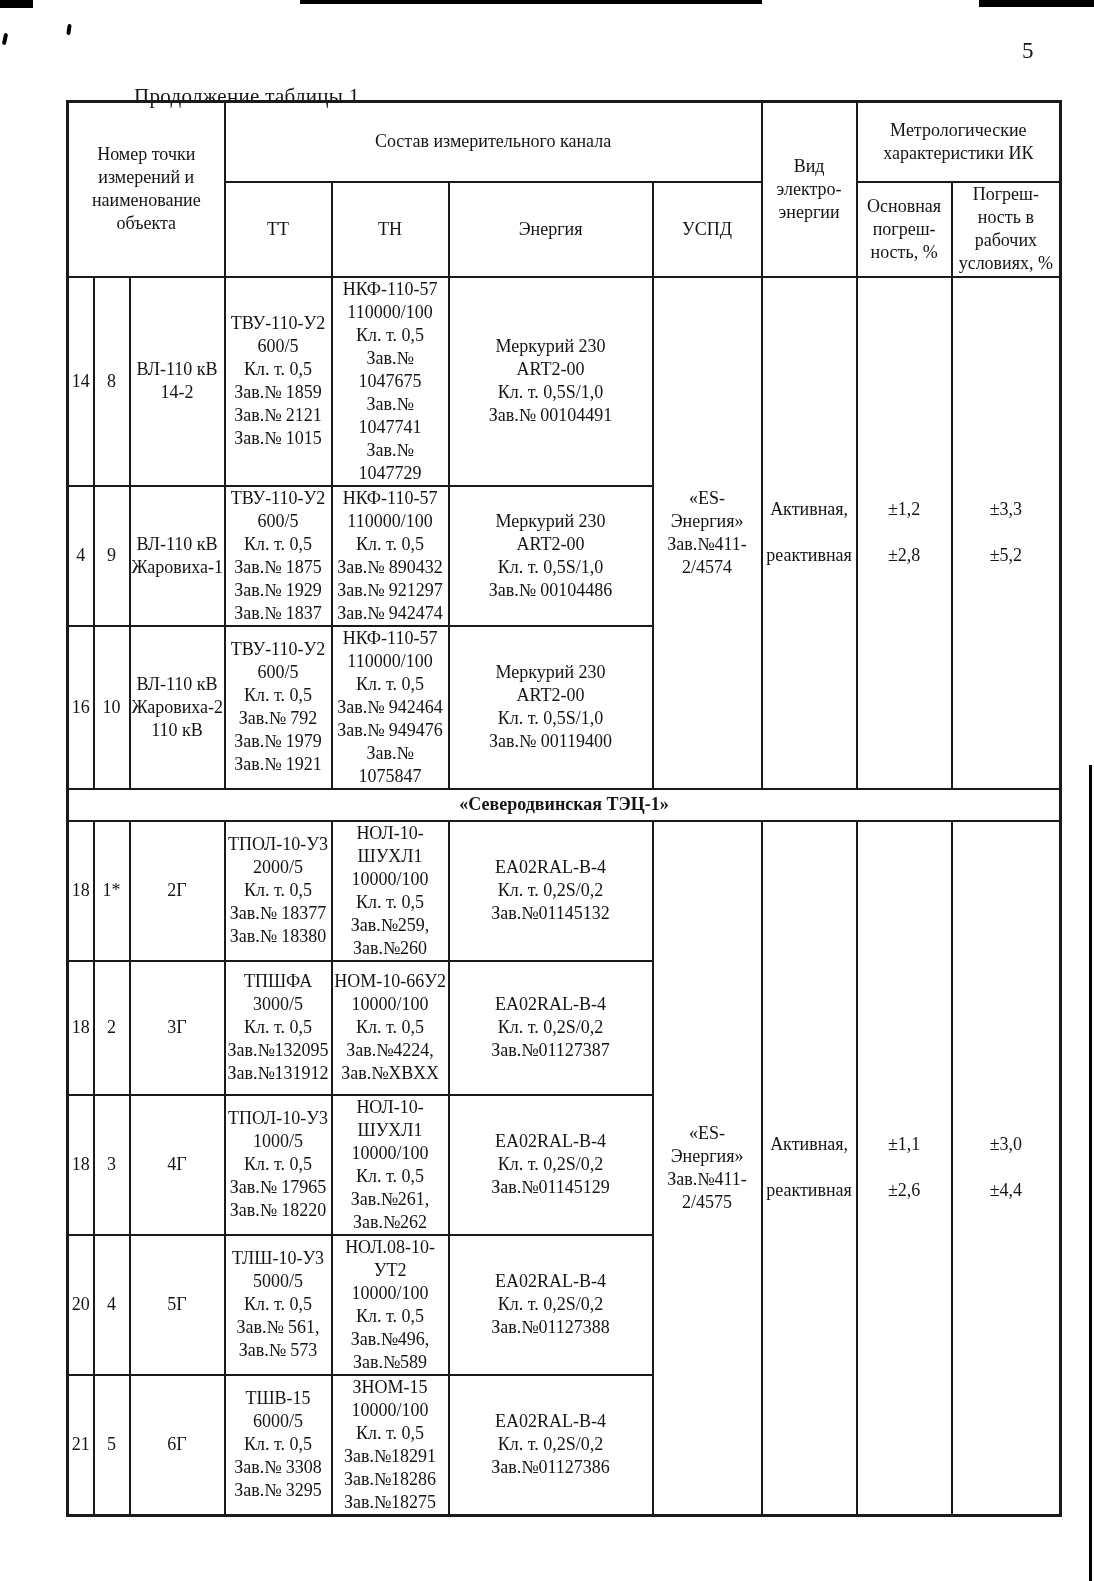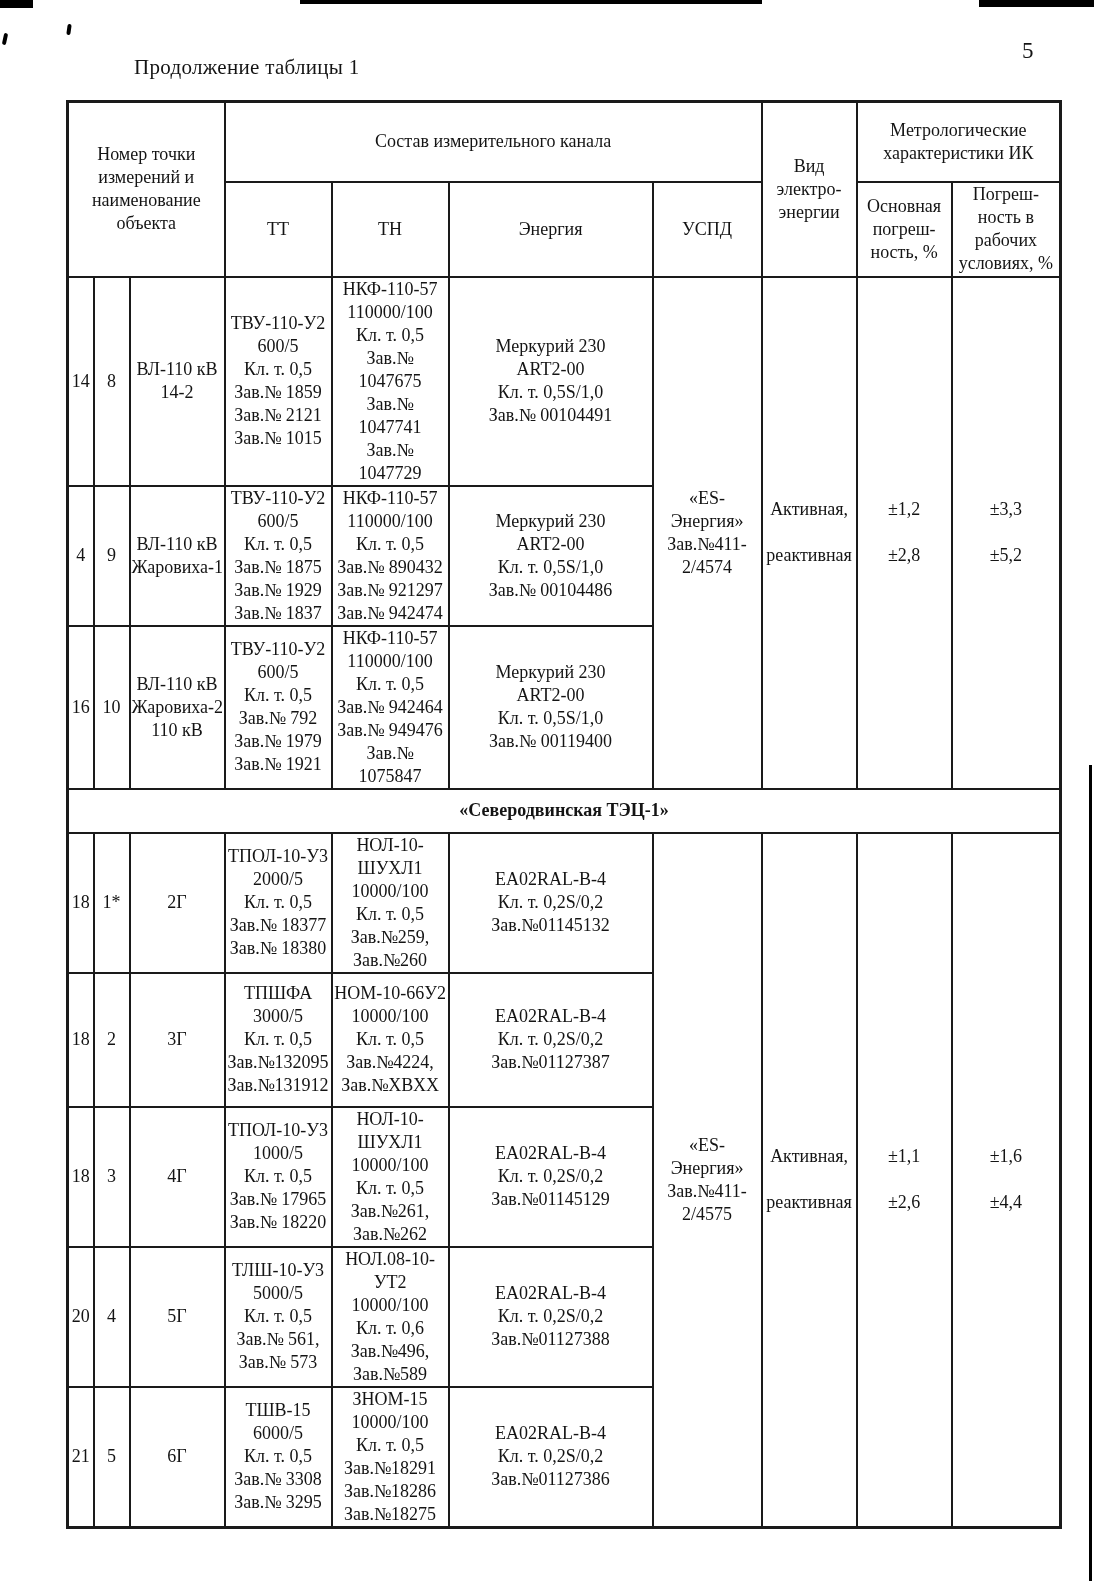--- a/index.html
+++ b/index.html
@@ -26,21 +26,21 @@
 
   .page-number {
     position: absolute;
     left: 1022px;
     top: 38px;
     font-size: 23px;
   }
   .table-caption {
     position: absolute;
     left: 134px;
-    top: 55px;
+    top: 84px;
     font-size: 21px;
     letter-spacing: 0.3px;
   }
 
   table.doc-table {
     position: absolute;
     left: 66px;
     top: 100px;
     width: 993px;
     border-collapse: collapse;
@@ -55,21 +55,21 @@
     font-size: 18px;
     line-height: 23px;
     padding: 0 1px;
     overflow: hidden;
   }
   tr.hdr1 { height: 80px; }
   tr.hdr2 { height: 95px; }
   tr.r14 { height: 137px; }
   tr.r15 { height: 139px; }
   tr.r16 { height: 139px; }
-  tr.sect { height: 44px; }
+  tr.sect { height: 32px; }
   tr.r17 { height: 136px; }
   tr.r18 { height: 134px; }
   tr.r19 { height: 135px; }
   tr.r20 { height: 135px; }
   tr.r21 { height: 138px; }
   td.section-cell {
     text-align: left;
     font-weight: bold;
     padding-left: 34px;
     font-size: 19px;
@@ -237,21 +237,21 @@
     <td rowspan="5">«ES-
 Энергия»
 Зав.№411-
 2/4575</td>
     <td rowspan="5">Активная,
 
 реактивная</td>
     <td rowspan="5">±1,1
 
 ±2,6</td>
-    <td rowspan="5">±1,6
+    <td rowspan="5">±3,0
 
 ±4,4</td>
   </tr>
   <tr class="r18">
     <td>18</td>
     <td>2</td>
     <td>3Г</td>
     <td>ТПШФА
 3000/5
 Кл. т. 0,5
@@ -289,21 +289,21 @@
     <td>20</td>
     <td>4</td>
     <td>5Г</td>
     <td>ТЛШ-10-У3
 5000/5
 Кл. т. 0,5
 Зав.№ 561,
 Зав.№ 573</td>
     <td>НОЛ.08-10-УТ2
 10000/100
-Кл. т. 0,6
+Кл. т. 0,5
 Зав.№496,
 Зав.№589</td>
     <td>EA02RAL-B-4
 Кл. т. 0,2S/0,2
 Зав.№01127388</td>
   </tr>
   <tr class="r21">
     <td>21</td>
     <td>5</td>
     <td>6Г</td>

